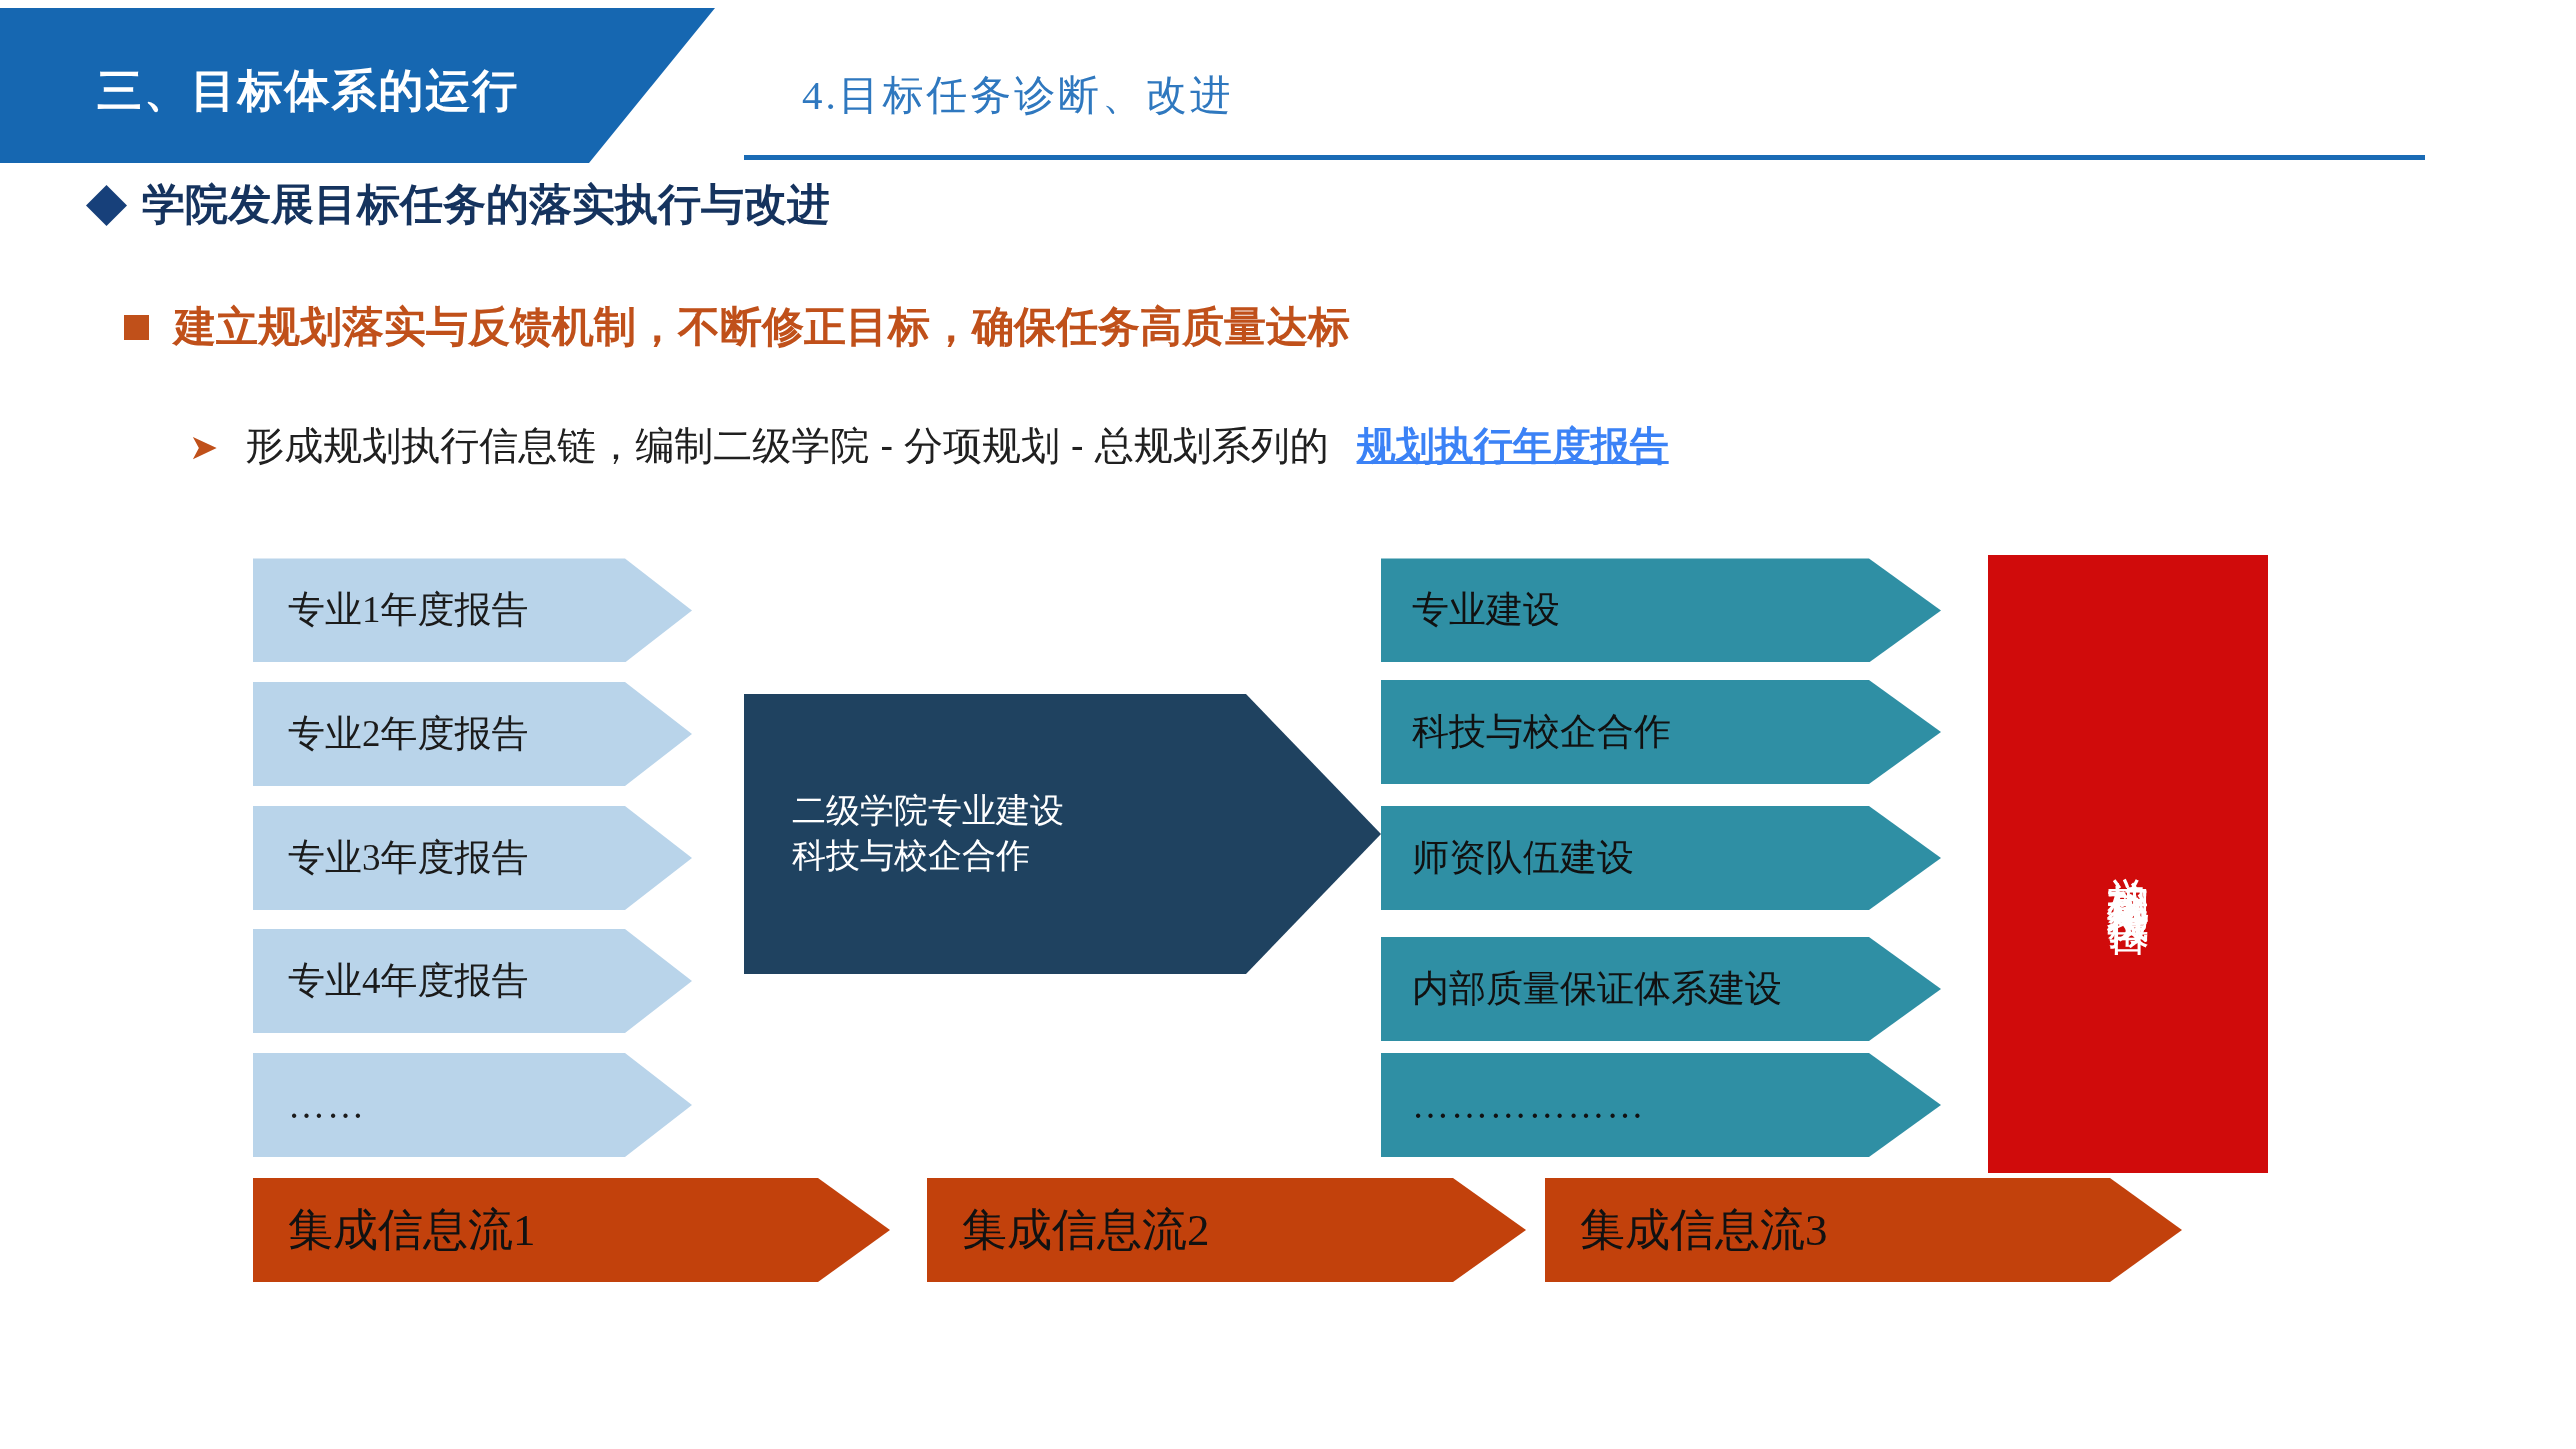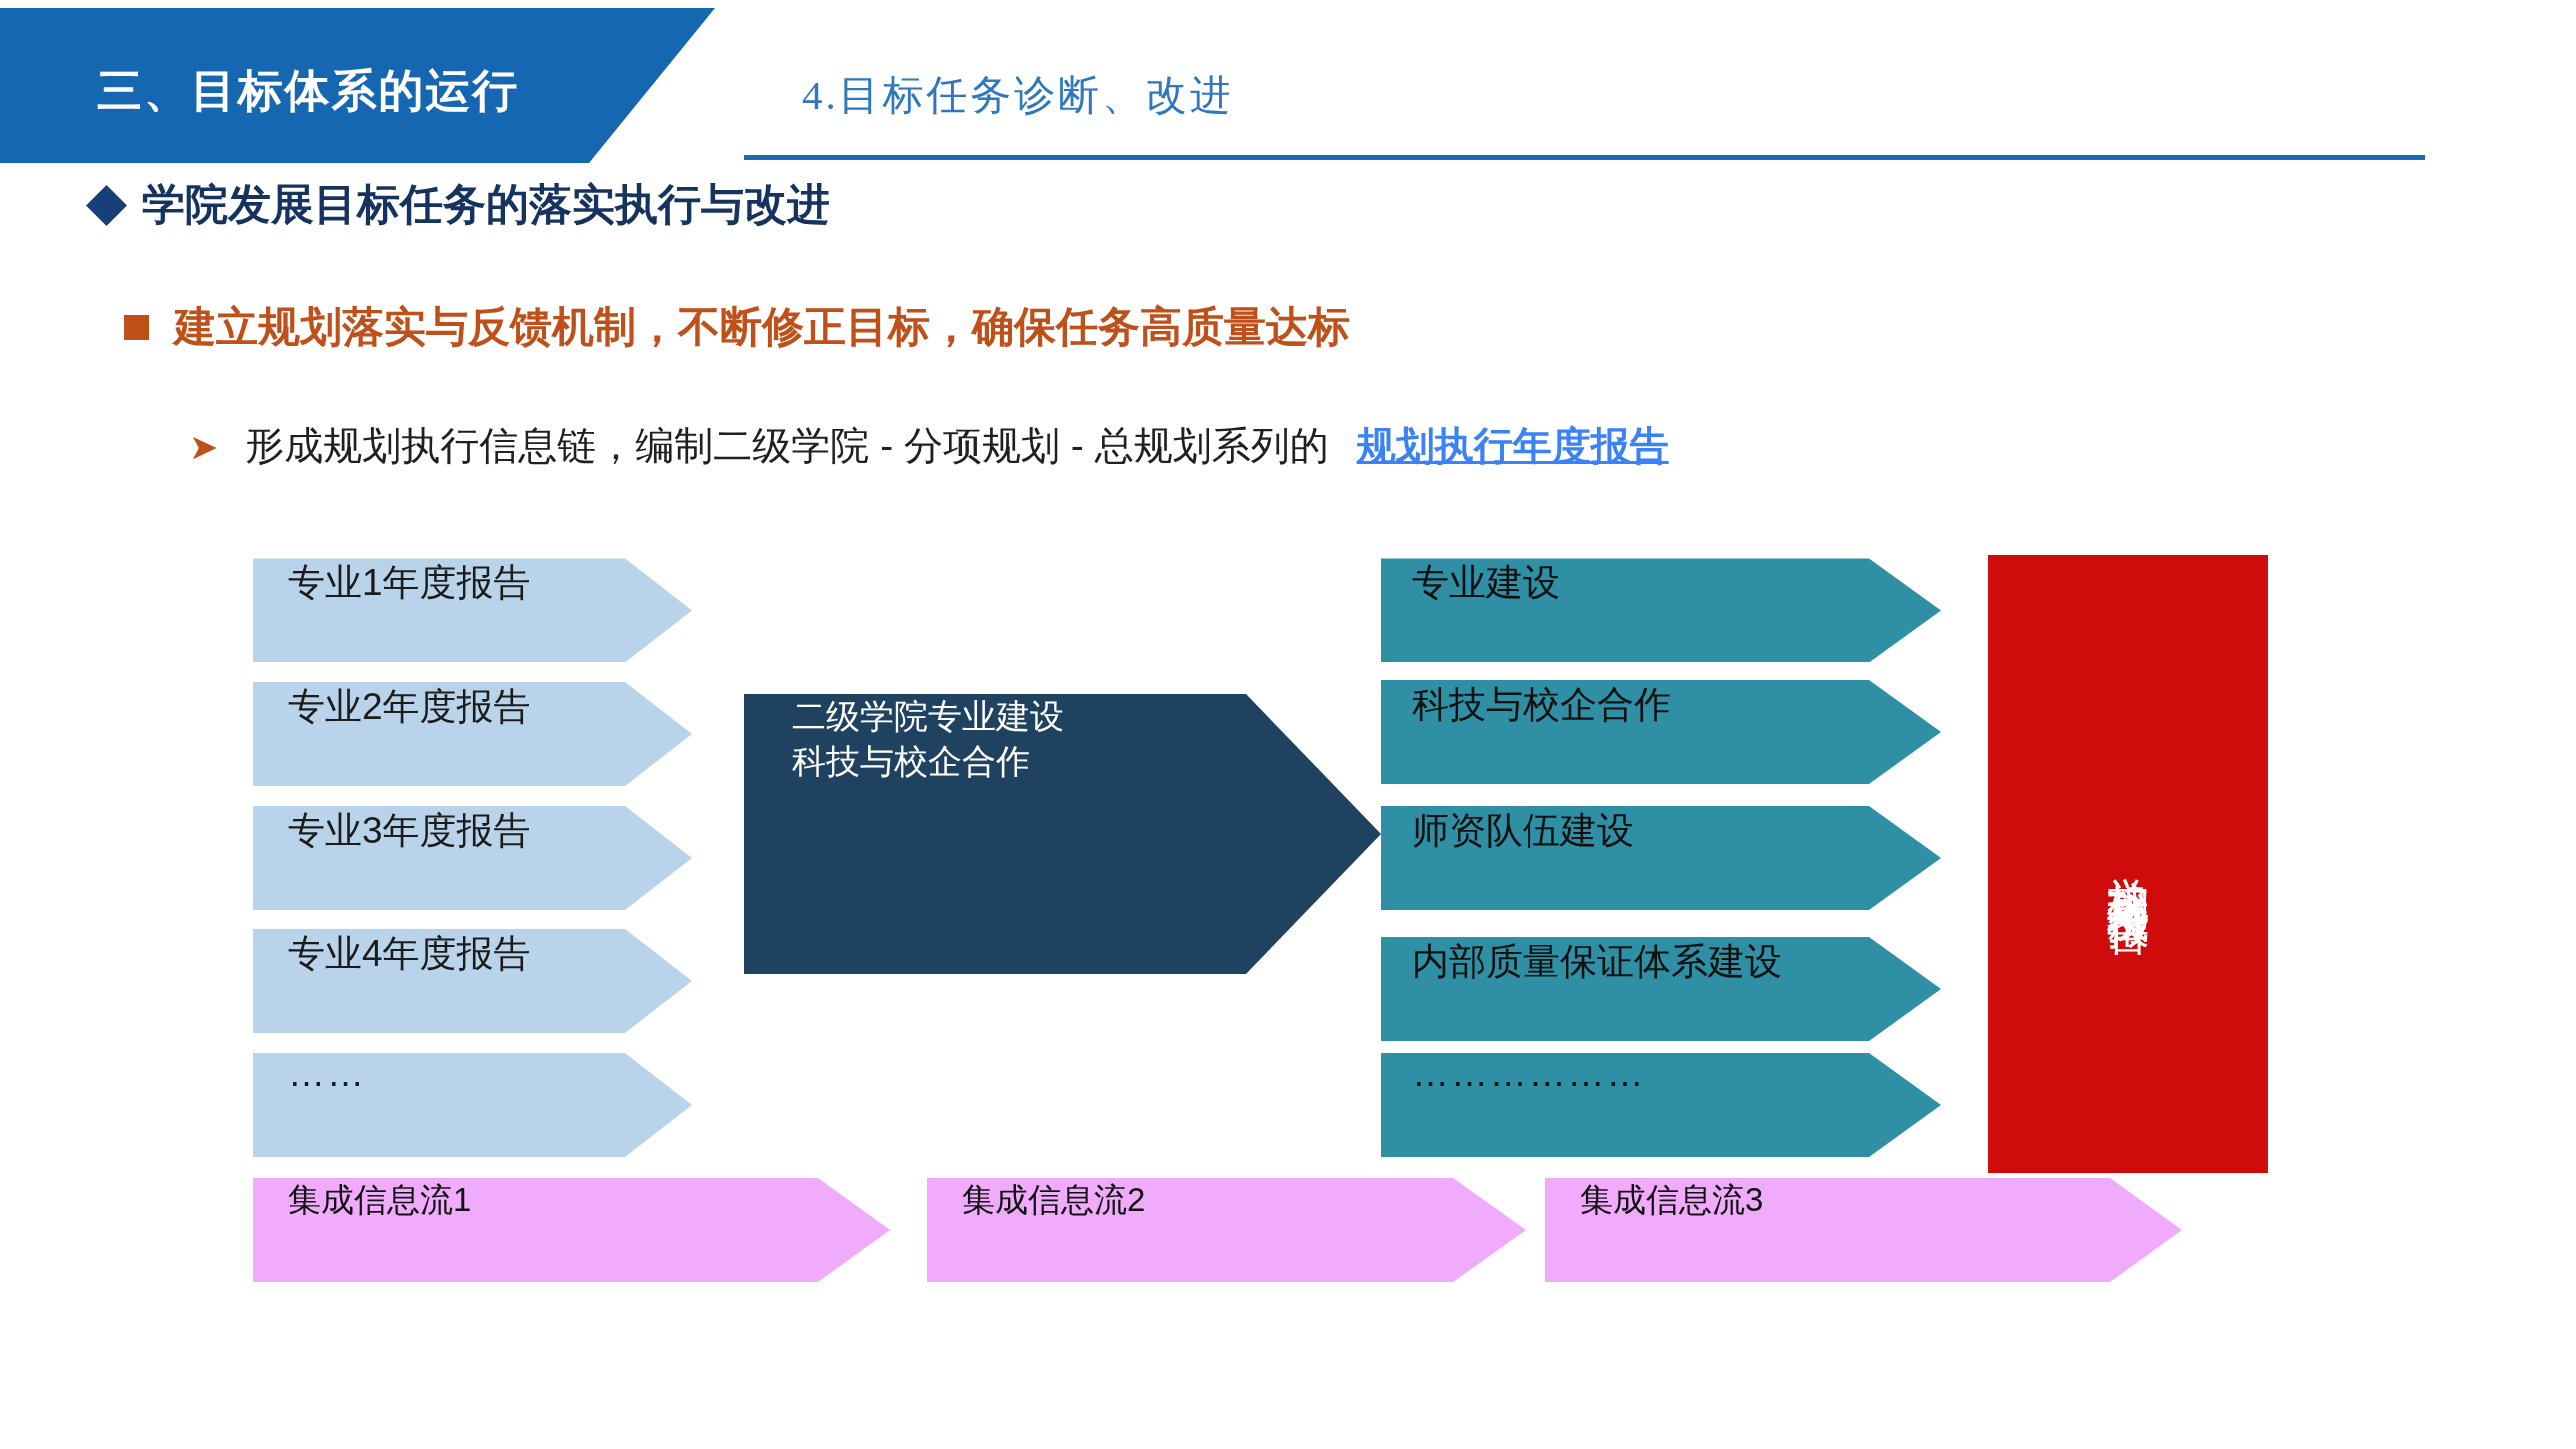--- a/index.html
+++ b/index.html
@@ -141,23 +141,25 @@
     position: absolute;
     top: 541px;
     left: 0;
     width: 2576px;
     height: 773px;
   }
 
   .chev {
     position: absolute;
     display: flex;
+    align-items: center;
     box-sizing: border-box;
     color: #1b1b1b;
     white-space: nowrap;
+    font-family: Liberation Serif, serif;
   }
 
   
   .chev-left {
     left: 253px;
     width: 439px;
     height: 104px;
     background: #b9d4ea;
     clip-path: polygon(0 0, 372px 0, 439px 52px, 372px 104px, 0 104px);
     font-size: 37px;
@@ -216,22 +218,22 @@
     letter-spacing: 3.9px;
     display: flex;
     align-items: center;
     justify-content: center;
     line-height: 1.1;
   }
 
   
   .chev-bot {
     height: 104px;
-    background: #f0abfc;
-    font-size: 33px;
+    background: #c2410c;
+    font-size: 45px;
     padding-left: 35px;
     color: #111111;
   }
   .cb1 {
     left: 253px;
     top: 637px;
     width: 637px;
     clip-path: polygon(0 0, 565px 0, 637px 52px, 565px 104px, 0 104px);
   }
   .cb2 {

